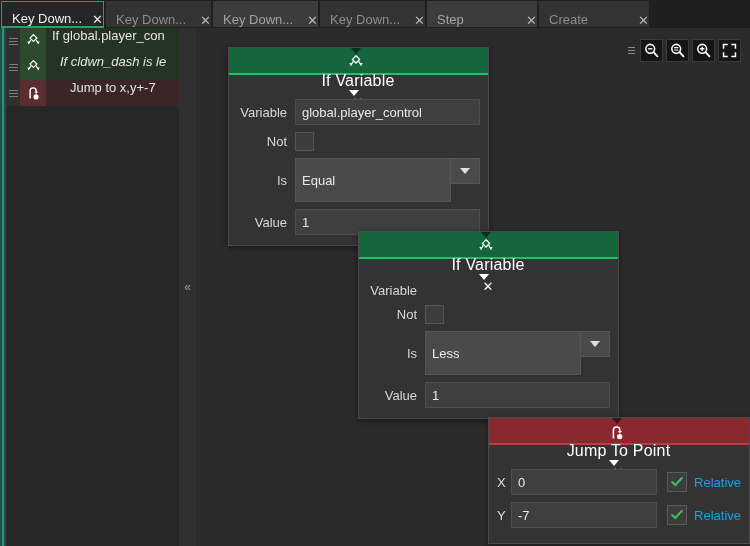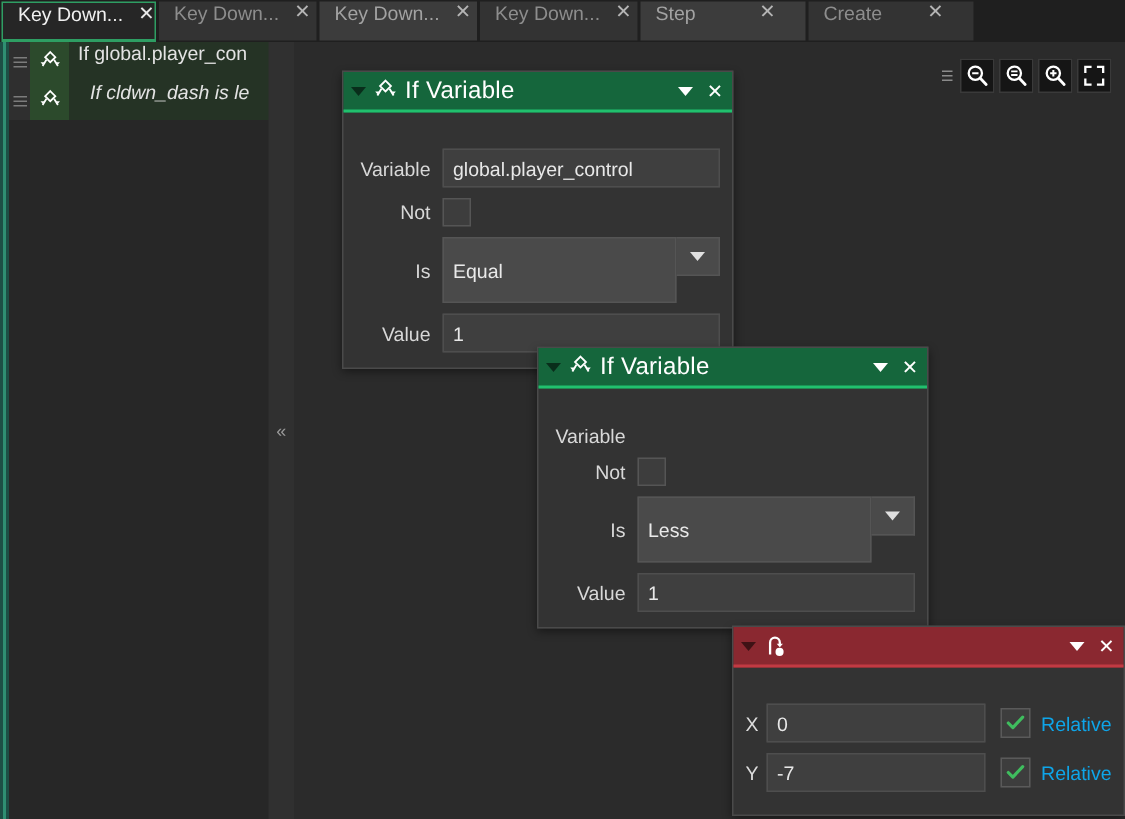--- a/index.html
+++ b/index.html
@@ -9,23 +9,23 @@
     font-family:"Liberation Sans", sans-serif;
     -webkit-font-smoothing:antialiased;
   }
   
   #tabbar{
     position:absolute;left:0;top:0;width:750px;height:28px;
     background:#1f1f1f;display:flex;align-items:flex-start;
     box-sizing:border-box;overflow:hidden;
   }
   .tab{
-    height:26px;display:flex;align-items:flex-start;box-sizing:border-box;
+    height:26px;display:flex;align-items:flex-end;box-sizing:border-box;
     background:#3a3a3a;color:#9a9a9a;font-size:13px;
-    margin:1px 1px 0 1px;padding:0 20px 0 10px;position:relative;
+    margin:1px 1px 0 1px;padding:0 0 0 10px;position:relative;
     white-space:nowrap;flex:0 0 auto;
   }
   .tab .tlabel{flex:0 0 auto;}
   .tab .tx{
     margin-left:auto;padding-left:10px;font-size:13px;color:#b5b5b5;
     line-height:1;
   }
   .tab.active{
     background:#262626;color:#f0f0f0;
     border:1px solid #2e9e63;border-bottom:2px solid #2e9e63;
@@ -89,21 +89,21 @@
     display:flex;align-items:center;justify-content:center;box-sizing:border-box;
   }
 
   
   .node{
     position:absolute;background:#333333;border:1px solid #4a4a4a;
     box-sizing:border-box;box-shadow:0 2px 6px rgba(0,0,0,.45);
   }
   .nhead{
     height:27px;display:flex;align-items:center;box-sizing:border-box;
-    padding:0 6px 0 5px;color:#ffffff;
+    padding:0 6px 0 5px;color:#ffffff;flex-direction:column;
   }
   .nhead.green{background:#15663c;border-bottom:2px solid #21c06e;}
   .nhead.red{background:#8a2830;border-bottom:2px solid #c23a43;}
   .ncollapse{
     width:0;height:0;border-left:5px solid transparent;border-right:5px solid transparent;
     border-top:6px solid rgba(0,0,0,.55);margin-right:4px;flex:0 0 auto;
   }
   .nicon{width:18px;height:18px;flex:0 0 auto;margin-right:4px;display:flex;align-items:center;justify-content:center;}
   .ntitle{font-size:16px;font-weight:normal;white-space:nowrap;letter-spacing:.2px;}
   .nspace{flex:1 1 auto;}
@@ -215,20 +215,35 @@
       <svg width="17" height="17" viewBox="0 0 20 20">
         <path d="M10 2 L14 6 L10 10 L6 6 Z" fill="none" stroke="#ffffff" stroke-width="1.4"></path>
         <path d="M7 8 L4 13 M13 8 L16 13" stroke="#ffffff" stroke-width="1.4" fill="none"></path>
         <path d="M4 12 l-1.6 -2 h3.2 z" fill="#ffffff"></path>
         <path d="M16 12 l-1.6 -2 h3.2 z" fill="#ffffff"></path>
       </svg>
     </span>
     <span class="tlbl ind1">If cldwn_dash is le</span>
   </div>
 
+  <div class="trow red">
+    <span class="grip">
+        <span></span>
+        <span></span>
+        <span></span>
+      </span>
+    <span class="ticon r">
+      <svg width="17" height="17" viewBox="0 0 20 20">
+        <path d="M6 16 L6 7 A3.6 3.6 0 0 1 13.2 7 L13.2 9" fill="none" stroke="#ffffff" stroke-width="1.7"></path>
+        <path d="M13.2 10.5 l-2.3 -2.6 h4.6 z" fill="#ffffff"></path>
+        <circle cx="13" cy="14" r="3" fill="#ffffff"></circle>
+      </svg>
+    </span>
+    <span class="tlbl ind2">Jump to x,y+-7</span>
+  </div>
 
 </div>
 
 <div id="collapse">
   <span>«</span>
 </div>
 
 <div id="canvas">
 
   <svg id="wires">
@@ -354,20 +369,21 @@
   <div class="node" style="left:292px;top:389px;width:262px;">
     <div class="nhead red">
       <span class="ncollapse"></span>
       <span class="nicon">
         <svg width="18" height="18" viewBox="0 0 20 20">
           <path d="M6 16 L6 7 A3.6 3.6 0 0 1 13.2 7 L13.2 9" fill="none" stroke="#ffffff" stroke-width="1.7"></path>
           <path d="M13.2 10.5 l-2.3 -2.6 h4.6 z" fill="#ffffff"></path>
           <circle cx="13" cy="14" r="3" fill="#ffffff"></circle>
         </svg>
       </span>
+      <span class="ntitle">Jump To Point</span>
       <span class="nspace"></span>
       <span class="ncaret"></span>
       <span class="nclose">✕</span>
     </div>
     <div class="nbody">
       <div class="relrow">
         <span class="xylabel">X</span>
         <span class="finput">0</span>
         <span class="relbox">
           <svg width="14" height="14" viewBox="0 0 16 16">

